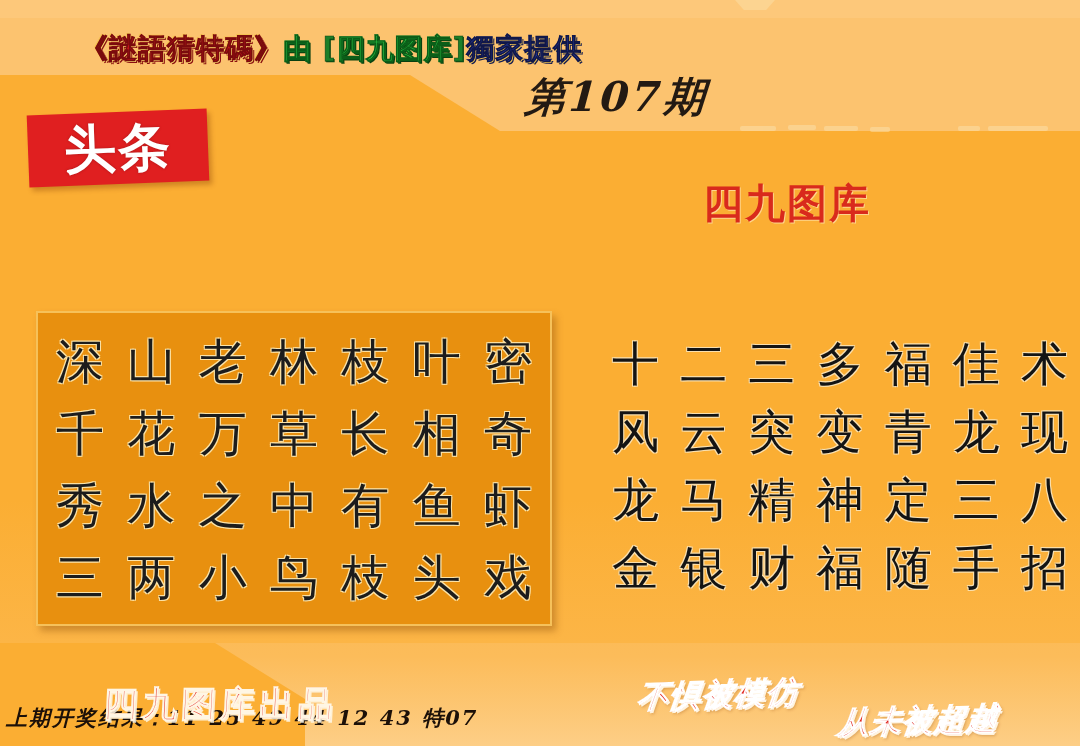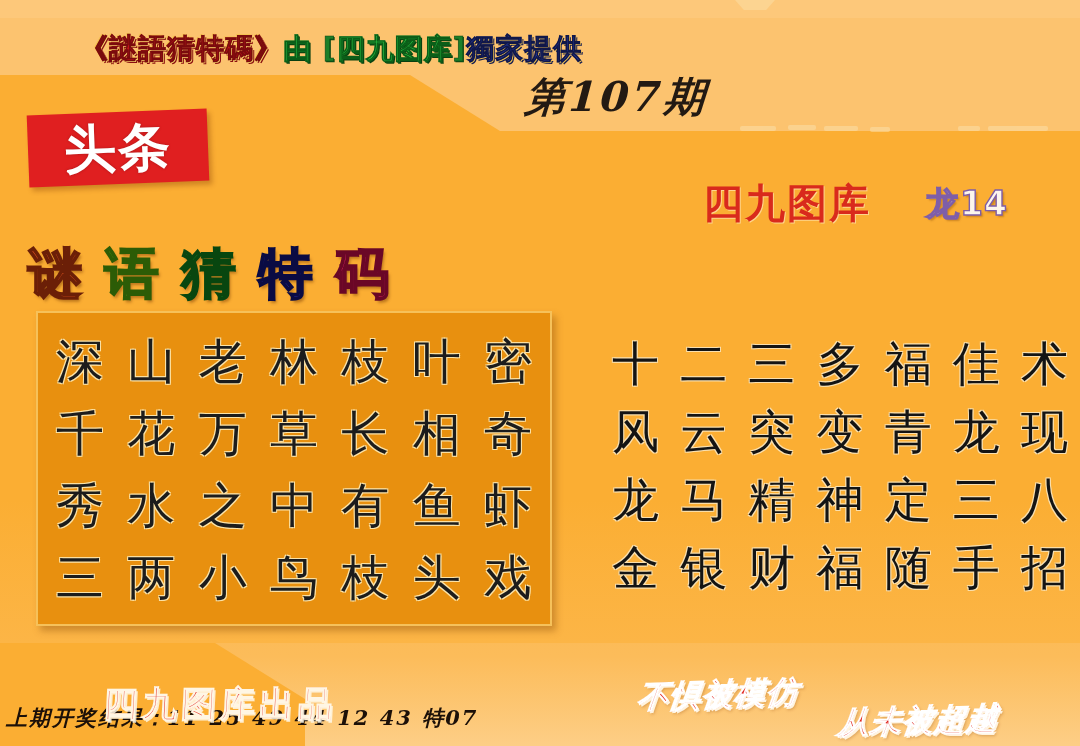--- a/index.html
+++ b/index.html
@@ -219,27 +219,20 @@
   <div class="header-title">
     <span class="ht-seg ht-red">《謎語猜特碼》</span><span class="ht-seg ht-green">由</span>&nbsp;<span class="ht-seg ht-bracket">[</span><span class="ht-seg ht-green">四九图库</span><span class="ht-seg ht-bracket">]</span><span class="ht-seg ht-blue">獨家提供</span>
   </div>
 
   <div class="issue">第107期</div>
 
   <div class="toutiao">
     <span>头条</span>
   </div>
 
-  <div class="rainbow">
-    <i class="r1">谜</i>
-    <i class="r2">语</i>
-    <i class="r3">猜</i>
-    <i class="r4">特</i>
-    <i class="r5">码</i>
-  </div>
 
   <div class="riddle-box">
     <div class="riddle-line">
       <span>深</span>
       <span>山</span>
       <span>老</span>
       <span>林</span>
       <span>枝</span>
       <span>叶</span>
       <span>密</span>
@@ -267,21 +260,20 @@
       <span>两</span>
       <span>小</span>
       <span>鸟</span>
       <span>枝</span>
       <span>头</span>
       <span>戏</span>
     </div>
   </div>
 
   <div class="brand">四九图库</div>
-  <div class="zodiac">龙14</div>
 
   <div class="poem">
     <div class="poem-line">
       <span>十</span>
       <span>二</span>
       <span>三</span>
       <span>多</span>
       <span>福</span>
       <span>佳</span>
       <span>术</span>

